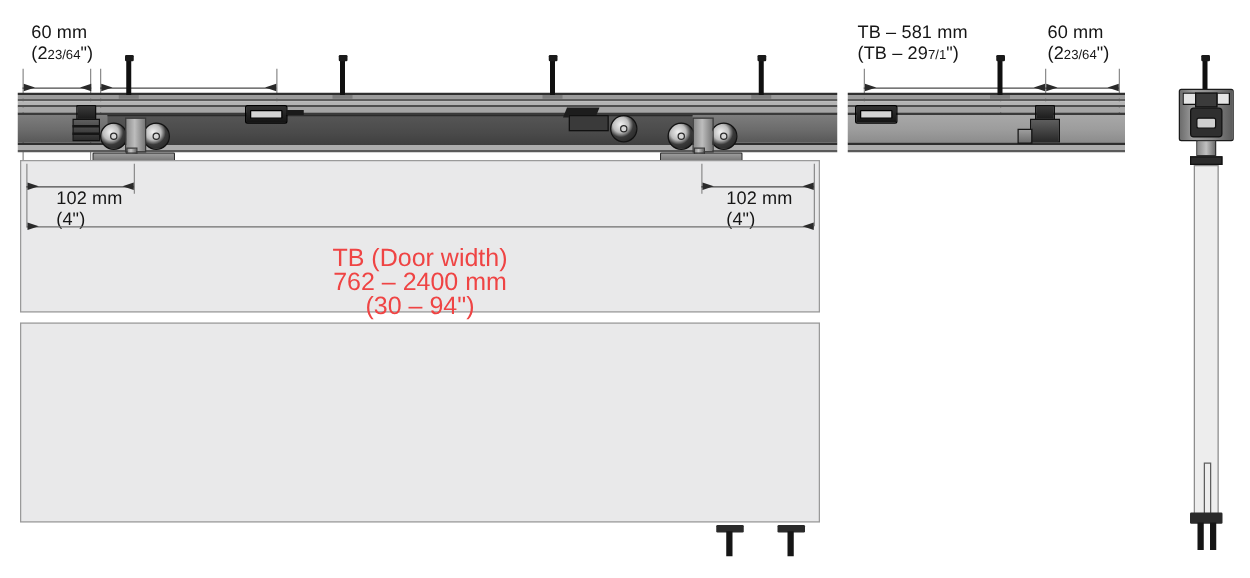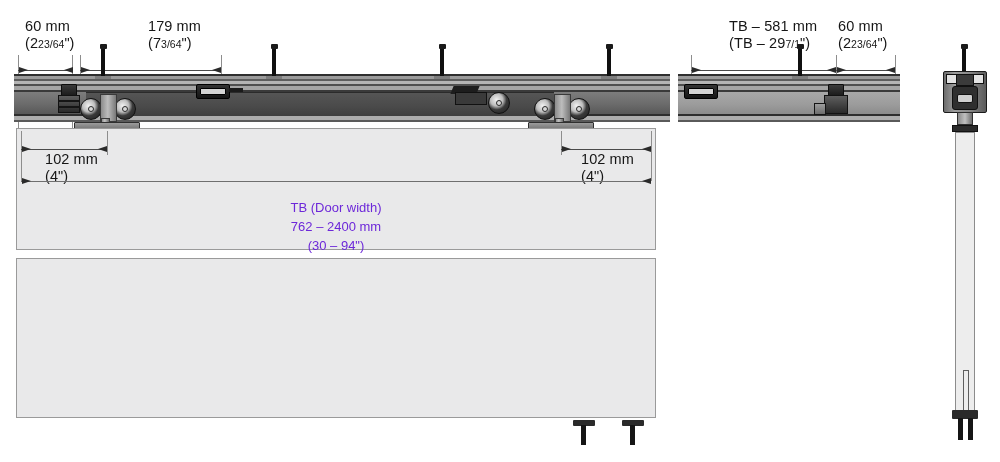--- a/index.html
+++ b/index.html
@@ -23,22 +23,22 @@
     color:#161616;
     line-height:17px;
     white-space:nowrap;
     letter-spacing:0.1px;
   }
   .dimtext .l2{display:block;}
   .frac{font-size:10.5px;letter-spacing:0;}
 
   .centertext{
     position:absolute;
-    font-size:13px;
-    color:#6d28d9;
+    font-size:20px;
+    color:#ef4444;
     line-height:19px;
     text-align:center;
     white-space:nowrap;
   }
 
   
   .extline{position:absolute;width:1px;background:#8d8d8d;}
   .dimline{position:absolute;height:1px;background:#4a4a4a;}
 
   
@@ -106,28 +106,22 @@
 
 <div id="stage">
 
   <div class="dimtext" style="left:25px;top:18px;">
     <span>60 mm</span>
     <span class="l2">
       <span>(2</span><span class="frac">23/64</span><span>")</span>
     </span>
   </div>
 
-  <div class="dimtext" style="left:148px;top:18px;">
-    <span>179 mm</span>
-    <span class="l2">
-      <span>(7</span><span class="frac">3/64</span><span>")</span>
-    </span>
-  </div>
-
-  <div class="dimtext" style="left:729px;top:18px;">
+
+  <div class="dimtext" style="left:686px;top:18px;">
     <span>TB – 581 mm</span>
     <span class="l2">
       <span>(TB – 29</span><span class="frac">7/1</span><span>")</span>
     </span>
   </div>
 
   <div class="dimtext" style="left:838px;top:18px;">
     <span>60 mm</span>
     <span class="l2">
       <span>(2</span><span class="frac">23/64</span><span>")</span>

